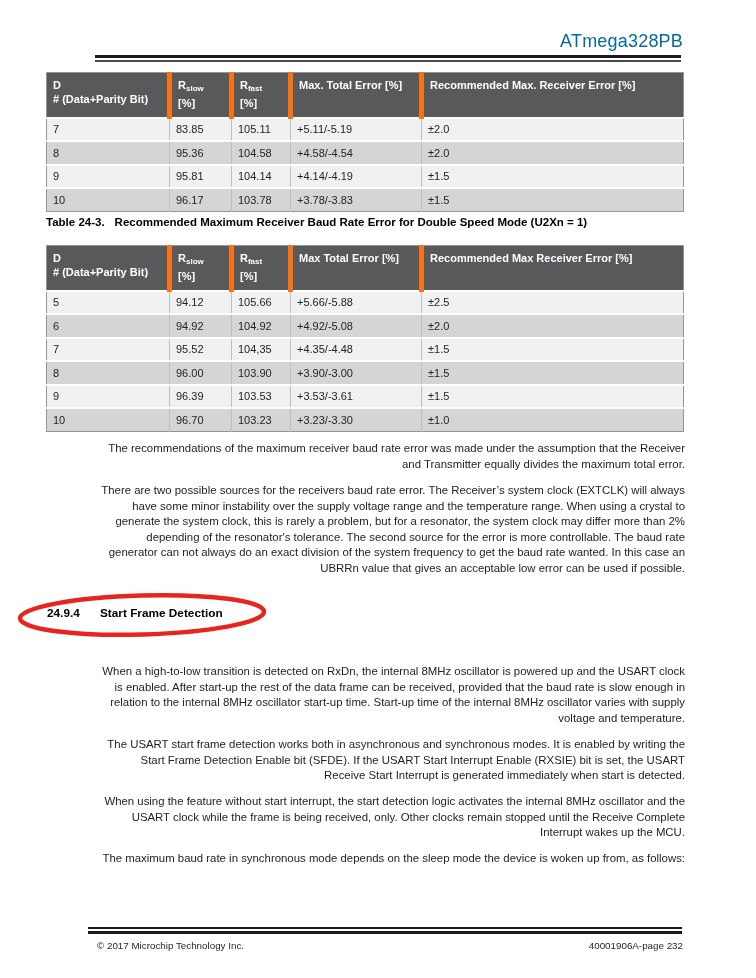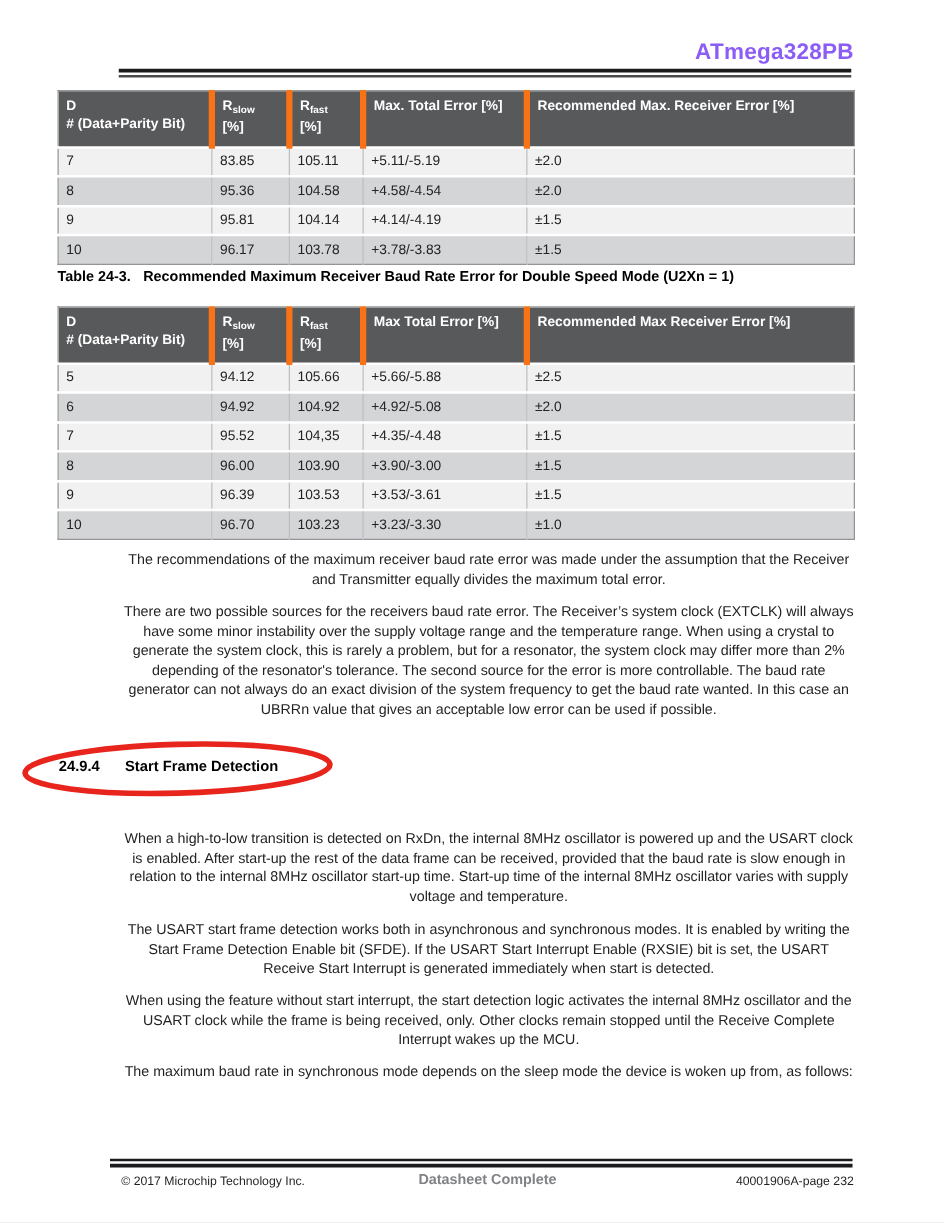--- a/index.html
+++ b/index.html
@@ -14,22 +14,22 @@
     overflow: hidden;
     margin: 0 auto;
   }
 
   
   .doc-title {
     position: absolute;
     top: 31px;
     right: 73px;
     font-size: 18px;
-    font-weight: bold;
-    color: #8b5cf6;
+    font-weight: normal;
+    color: #0369a1;
     letter-spacing: 0.2px;
   }
   .header-rule { position: absolute; left: 95px; top: 55px; width: 586px; }
   .header-rule .thick { height: 3px; background: #1b1b1d; }
   .header-rule .thin  { height: 2px; background: #4a4b4d; margin-top: 2px; }
 
   
   table.data-table {
     position: absolute;
     left: 46px;
@@ -80,21 +80,21 @@
   .table-caption .cap-label { margin-right: 10px; }
 
   
   .para {
     position: absolute;
     left: 97px;
     width: 588px;
     font-size: 11.4px;
     line-height: 15.6px;
     color: #232323;
-    text-align: center;
+    text-align: right;
   }
   #p1 { top: 441px; }
   #p2 { top: 483px; }
   #p3 { top: 624px; }
   #p4 { top: 664px; }
   #p5 { top: 737px; }
   #p6 { top: 794px; }
   #p7 { top: 851px; }
 
   
@@ -296,16 +296,15 @@
   <div class="para" id="p4">When a high-to-low transition is detected on RxDn, the internal 8MHz oscillator is powered up and the USART clock is enabled. After start-up the rest of the data frame can be received, provided that the baud rate is slow enough in relation to the internal 8MHz oscillator start-up time. Start-up time of the internal 8MHz oscillator varies with supply voltage and temperature.</div>
   <div class="para" id="p5">The USART start frame detection works both in asynchronous and synchronous modes. It is enabled by writing the Start Frame Detection Enable bit (SFDE). If the USART Start Interrupt Enable (RXSIE) bit is set, the USART Receive Start Interrupt is generated immediately when start is detected.</div>
   <div class="para" id="p6">When using the feature without start interrupt, the start detection logic activates the internal 8MHz oscillator and the USART clock while the frame is being received, only. Other clocks remain stopped until the Receive Complete Interrupt wakes up the MCU.</div>
   <div class="para" id="p7">The maximum baud rate in synchronous mode depends on the sleep mode the device is woken up from, as follows:</div>
 
   <div class="footer-rule">
     <div class="thin"></div>
     <div class="thick"></div>
   </div>
   <div class="footer-copyright">© 2017 Microchip Technology Inc.</div>
-  <div class="footer-center">Datasheet Complete</div>
   <div class="footer-pageref">40001906A-page 232</div>
 
 </div>
 
 </body></html>

